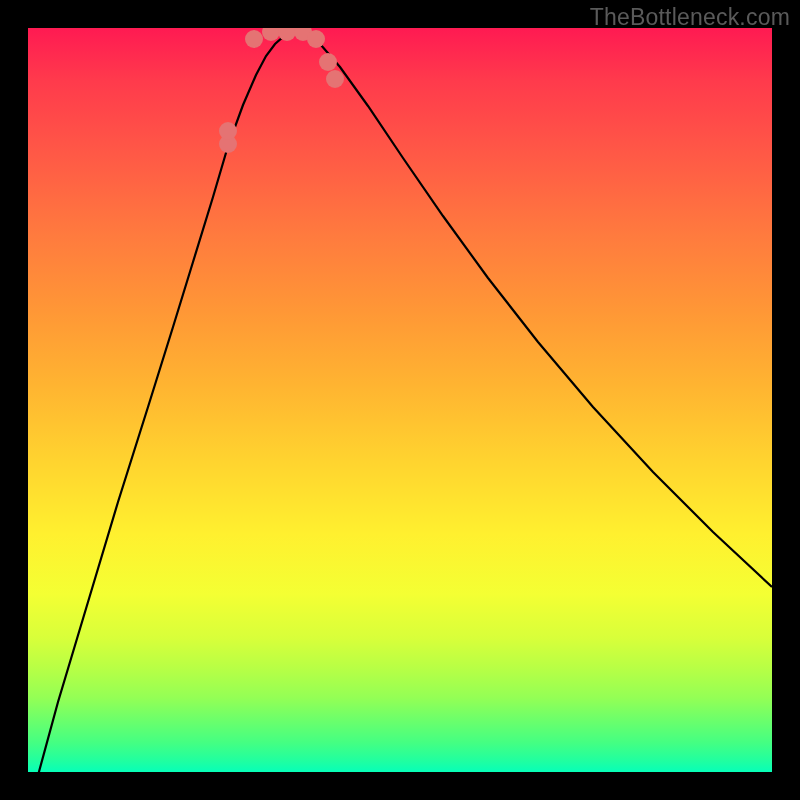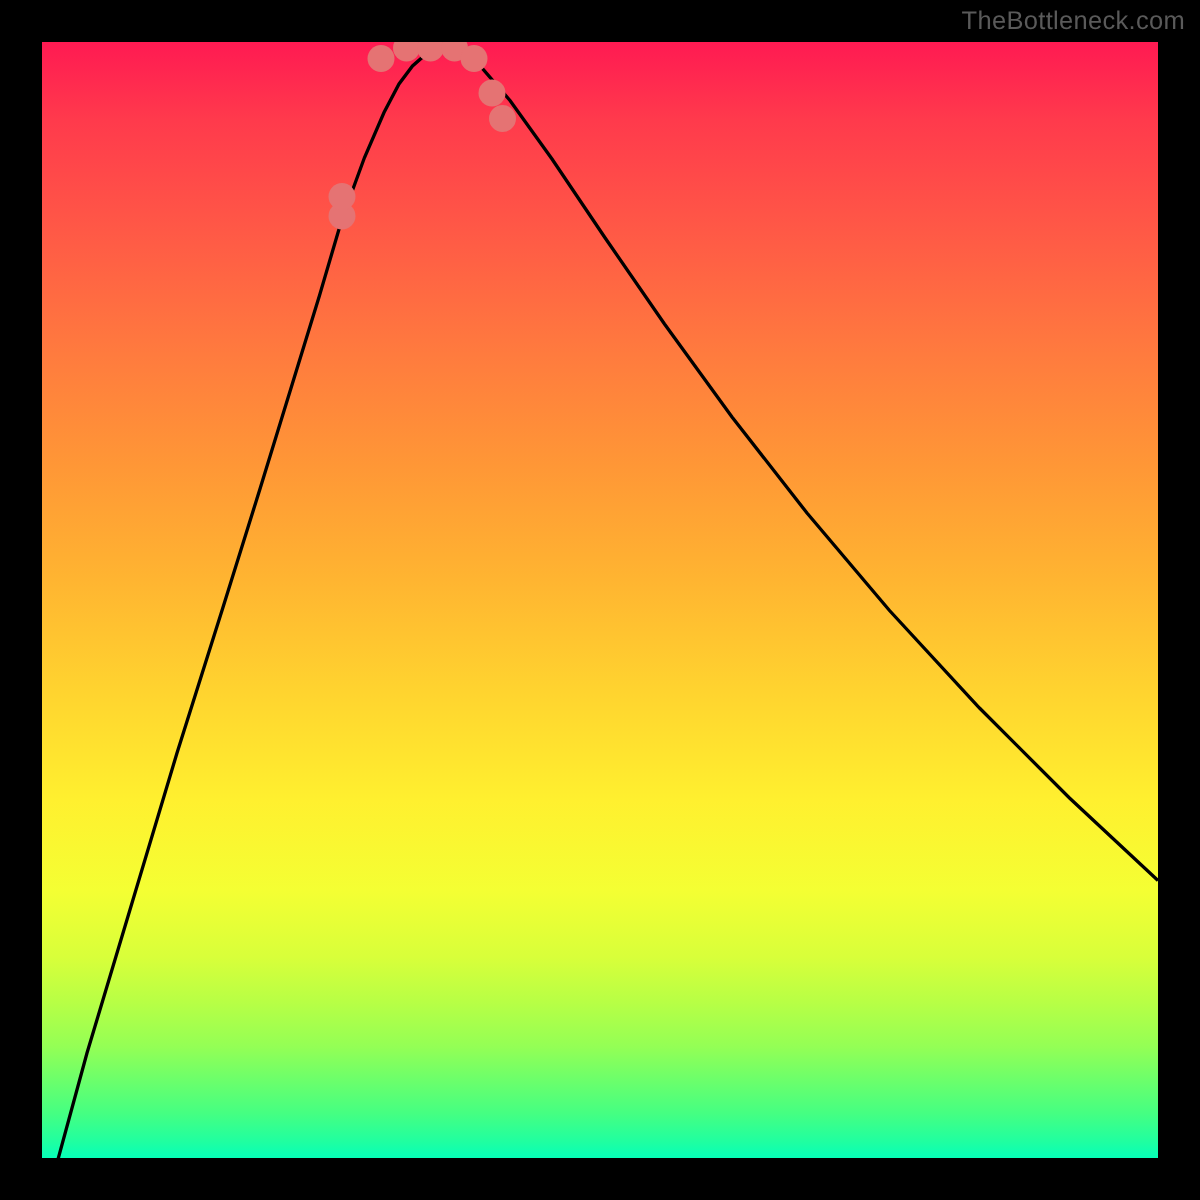--- a/index.html
+++ b/index.html
@@ -51,21 +51,21 @@
       #45ff82 96%,
       #20ffa0 98.5%,
       #06ffb8 100%
     );
   }
   .watermark {
     position: absolute;
     top: 4px;
     right: 10px;
     color: #5a5a5a;
-    font-size: 17px;
+    font-size: 23px;
     font-weight: 500;
     letter-spacing: 0.2px;
     z-index: 10;
   }
   svg.curves {
     position: absolute;
     left: 0;
     top: 0;
     width: 744px;
     height: 744px;

